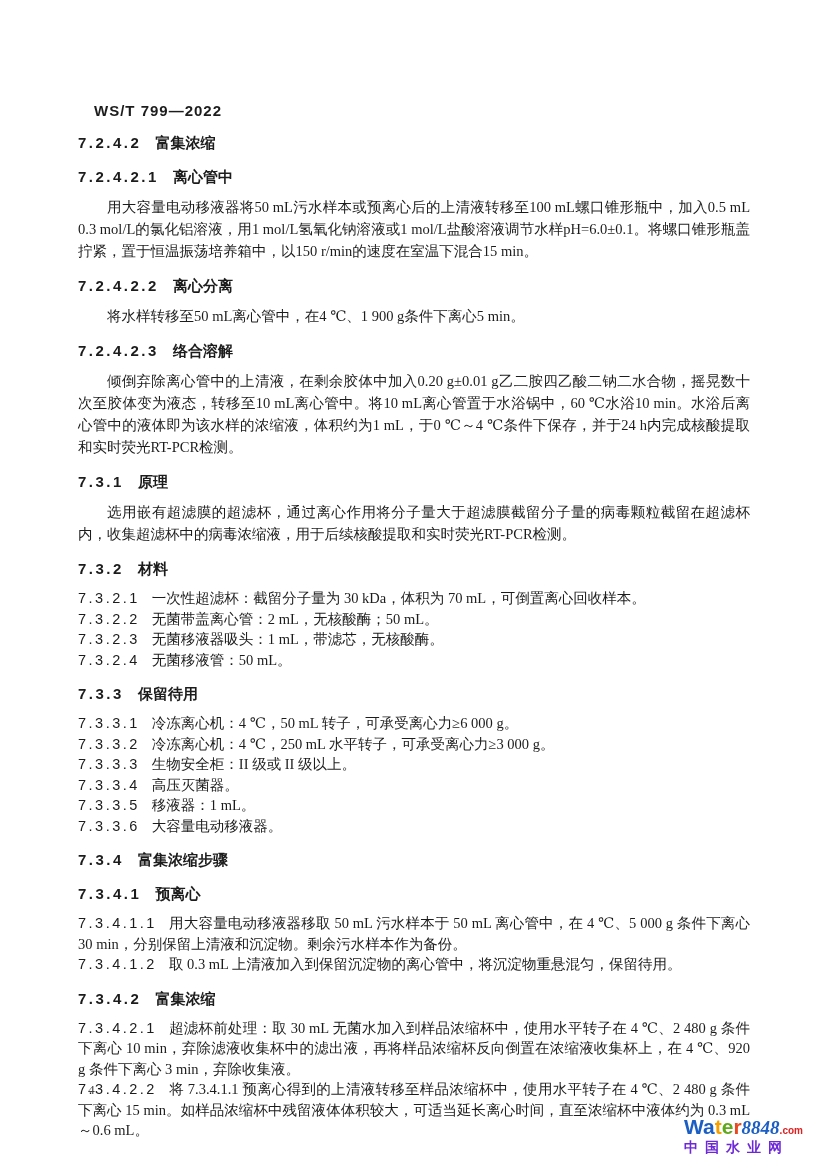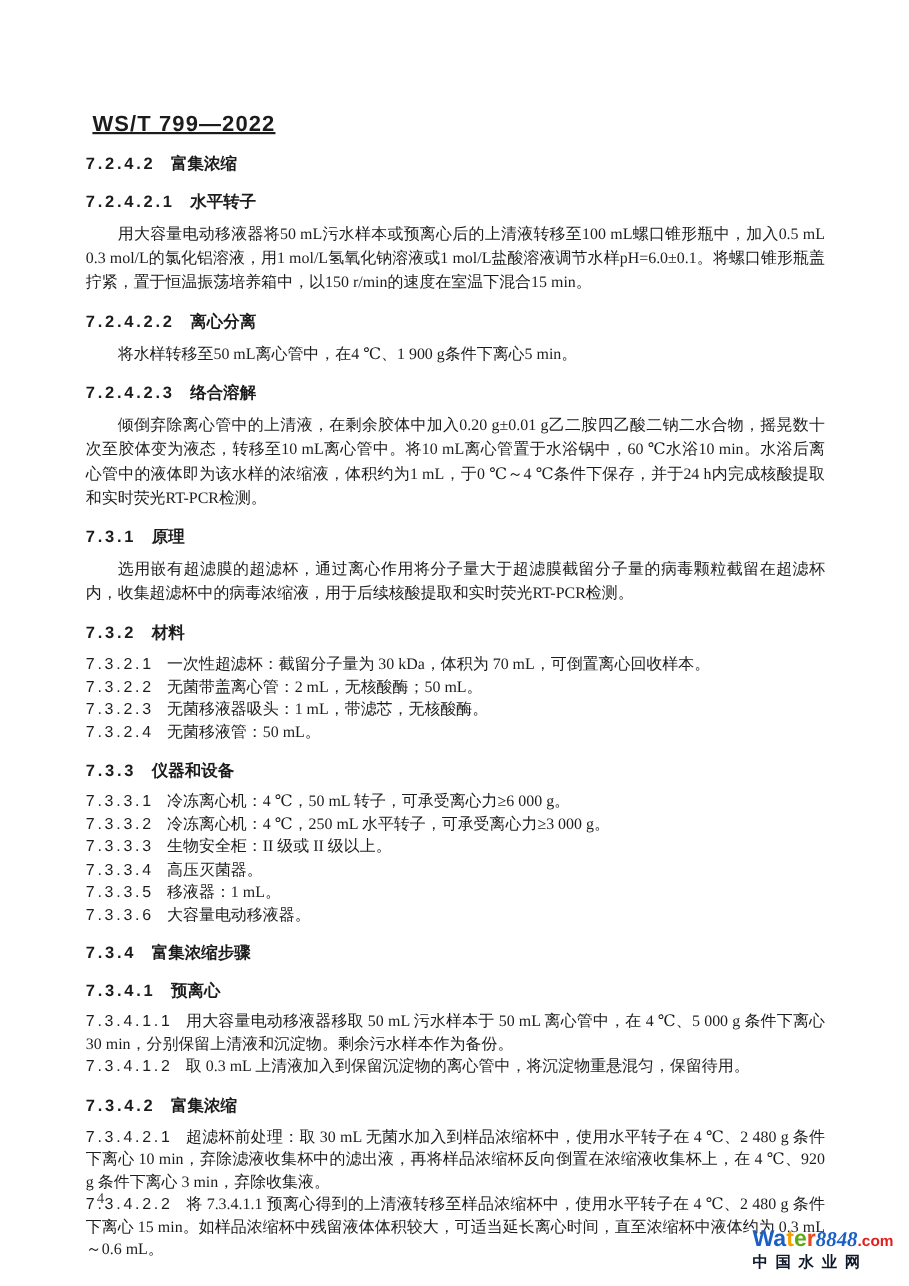--- a/index.html
+++ b/index.html
@@ -6,21 +6,21 @@
   body{
     width:826px;height:1169px;background:#ffffff;position:relative;
     font-family:"Liberation Serif","DejaVu Serif",serif;
     color:#1c1c1c;overflow:hidden;
   }
   .doc{
     position:absolute;left:78px;top:102px;width:672px;
   }
   .std-no{
     font-family:"Liberation Sans","DejaVu Sans",sans-serif;
-    font-size:20px;font-weight:bold;letter-spacing:1px;margin:0 0 4px 6px;text-decoration:underline;
+    font-size:15px;font-weight:bold;letter-spacing:1px;margin:0 0 4px 16px;
   }
   .h{
     font-size:15px;font-weight:bold;margin:15px 0 9px 0;
     font-family:"Liberation Sans","DejaVu Sans",sans-serif;
   }
   .h .num{letter-spacing:2.5px;margin-right:14px;font-family:"Liberation Sans","DejaVu Sans",sans-serif;text-align:center;}
   .p{
     font-size:14.5px;line-height:22px;margin:6px 0;text-indent:2em;
     text-align:justify;
   }
@@ -36,52 +36,52 @@
     position:absolute;left:88px;top:1082px;font-size:13.5px;color:#444;
   }
   .logo{
     position:absolute;right:2px;top:1116px;width:140px;line-height:1;
     font-family:"Liberation Sans","DejaVu Sans",sans-serif;
     user-select:none;
   }
   .logo-line1{white-space:nowrap;}
   .logo-word{font-weight:bold;font-size:21px;letter-spacing:0px;}
   .logo-num{font-style:italic;font-size:19px;font-weight:bold;font-family:Liberation Serif, serif;}
-  .logo-com{font-size:14px;font-weight:bold;vertical-align:baseline;}
+  .logo-com{font-size:10px;font-weight:bold;vertical-align:baseline;}
   .logo-tagline{
     margin-top:3px;font-weight:bold;font-size:14px;letter-spacing:7px;
     white-space:nowrap;
   }
 </style>
 </head>
 <body>
 
 <div class="doc">
   <p class="std-no">WS/T 799—2022</p>
 
   <p class="h"><span class="num">7.2.4.2</span><span>富集浓缩</span></p>
-  <p class="h"><span class="num">7.2.4.2.1</span><span>水平转子</span></p>
+  <p class="h"><span class="num">7.2.4.2.1</span><span>离心管中</span></p>
   <p class="p">用大容量电动移液器将50 mL污水样本或预离心后的上清液转移至100 mL螺口锥形瓶中，加入0.5 mL 0.3 mol/L的氯化铝溶液，用1 mol/L氢氧化钠溶液或1 mol/L盐酸溶液调节水样pH=6.0±0.1。将螺口锥形瓶盖拧紧，置于恒温振荡培养箱中，以150 r/min的速度在室温下混合15 min。</p>
 
   <p class="h"><span class="num">7.2.4.2.2</span><span>离心分离</span></p>
   <p class="p">将水样转移至50 mL离心管中，在4 ℃、1 900 g条件下离心5 min。</p>
 
   <p class="h"><span class="num">7.2.4.2.3</span><span>络合溶解</span></p>
   <p class="p">倾倒弃除离心管中的上清液，在剩余胶体中加入0.20 g±0.01 g乙二胺四乙酸二钠二水合物，摇晃数十次至胶体变为液态，转移至10 mL离心管中。将10 mL离心管置于水浴锅中，60 ℃水浴10 min。水浴后离心管中的液体即为该水样的浓缩液，体积约为1 mL，于0 ℃～4 ℃条件下保存，并于24 h内完成核酸提取和实时荧光RT-PCR检测。</p>
 
   <p class="h"><span class="num">7.3.1</span><span>原理</span></p>
   <p class="p">选用嵌有超滤膜的超滤杯，通过离心作用将分子量大于超滤膜截留分子量的病毒颗粒截留在超滤杯内，收集超滤杯中的病毒浓缩液，用于后续核酸提取和实时荧光RT-PCR检测。</p>
 
   <p class="h"><span class="num">7.3.2</span><span>材料</span></p>
   <p class="item"><span class="num">7.3.2.1</span><span>一次性超滤杯：截留分子量为 30 kDa，体积为 70 mL，可倒置离心回收样本。</span></p>
   <p class="item"><span class="num">7.3.2.2</span><span>无菌带盖离心管：2 mL，无核酸酶；50 mL。</span></p>
   <p class="item"><span class="num">7.3.2.3</span><span>无菌移液器吸头：1 mL，带滤芯，无核酸酶。</span></p>
   <p class="item"><span class="num">7.3.2.4</span><span>无菌移液管：50 mL。</span></p>
 
-  <p class="h"><span class="num">7.3.3</span><span>仪器和设备</span></p>
+  <p class="h"><span class="num">7.3.3</span><span>保留待用</span></p>
   <p class="item"><span class="num">7.3.3.1</span><span>冷冻离心机：4 ℃，50 mL 转子，可承受离心力≥6 000 g。</span></p>
   <p class="item"><span class="num">7.3.3.2</span><span>冷冻离心机：4 ℃，250 mL 水平转子，可承受离心力≥3 000 g。</span></p>
   <p class="item"><span class="num">7.3.3.3</span><span>生物安全柜：II 级或 II 级以上。</span></p>
   <p class="item"><span class="num">7.3.3.4</span><span>高压灭菌器。</span></p>
   <p class="item"><span class="num">7.3.3.5</span><span>移液器：1 mL。</span></p>
   <p class="item"><span class="num">7.3.3.6</span><span>大容量电动移液器。</span></p>
 
   <p class="h"><span class="num">7.3.4</span><span>富集浓缩步骤</span></p>
   <p class="h"><span class="num">7.3.4.1</span><span>预离心</span></p>
   <p class="item"><span class="num">7.3.4.1.1</span><span>用大容量电动移液器移取 50 mL 污水样本于 50 mL 离心管中，在 4 ℃、5 000 g 条件下离心 30 min，分别保留上清液和沉淀物。剩余污水样本作为备份。</span></p>
@@ -90,14 +90,14 @@
   <p class="h"><span class="num">7.3.4.2</span><span>富集浓缩</span></p>
   <p class="item"><span class="num">7.3.4.2.1</span><span>超滤杯前处理：取 30 mL 无菌水加入到样品浓缩杯中，使用水平转子在 4 ℃、2 480 g 条件下离心 10 min，弃除滤液收集杯中的滤出液，再将样品浓缩杯反向倒置在浓缩液收集杯上，在 4 ℃、920 g 条件下离心 3 min，弃除收集液。</span></p>
   <p class="item"><span class="num">7.3.4.2.2</span><span>将 7.3.4.1.1 预离心得到的上清液转移至样品浓缩杯中，使用水平转子在 4 ℃、2 480 g 条件下离心 15 min。如样品浓缩杯中残留液体体积较大，可适当延长离心时间，直至浓缩杯中液体约为 0.3 mL～0.6 mL。</span></p>
 
 </div>
 
 <div class="page-num">4</div>
 
 <div class="logo">
   <div class="logo-line1"><span class="logo-word" style="color: rgb(27, 95, 196);">Wa</span><span class="logo-word" style="color: rgb(246, 160, 0);">t</span><span class="logo-word" style="color: rgb(95, 168, 24);">e</span><span class="logo-word" style="color: rgb(232, 73, 29);">r</span><span class="logo-num" style="color: rgb(27, 95, 196);">8848</span><span class="logo-com" style="color: rgb(224, 32, 32);">.com</span></div>
-  <div class="logo-tagline" style="color: #0f172a;">中国水业网</div>
+  <div class="logo-tagline" style="color: #6d28d9;">中国水业网</div>
 </div>
 
 </body></html>

